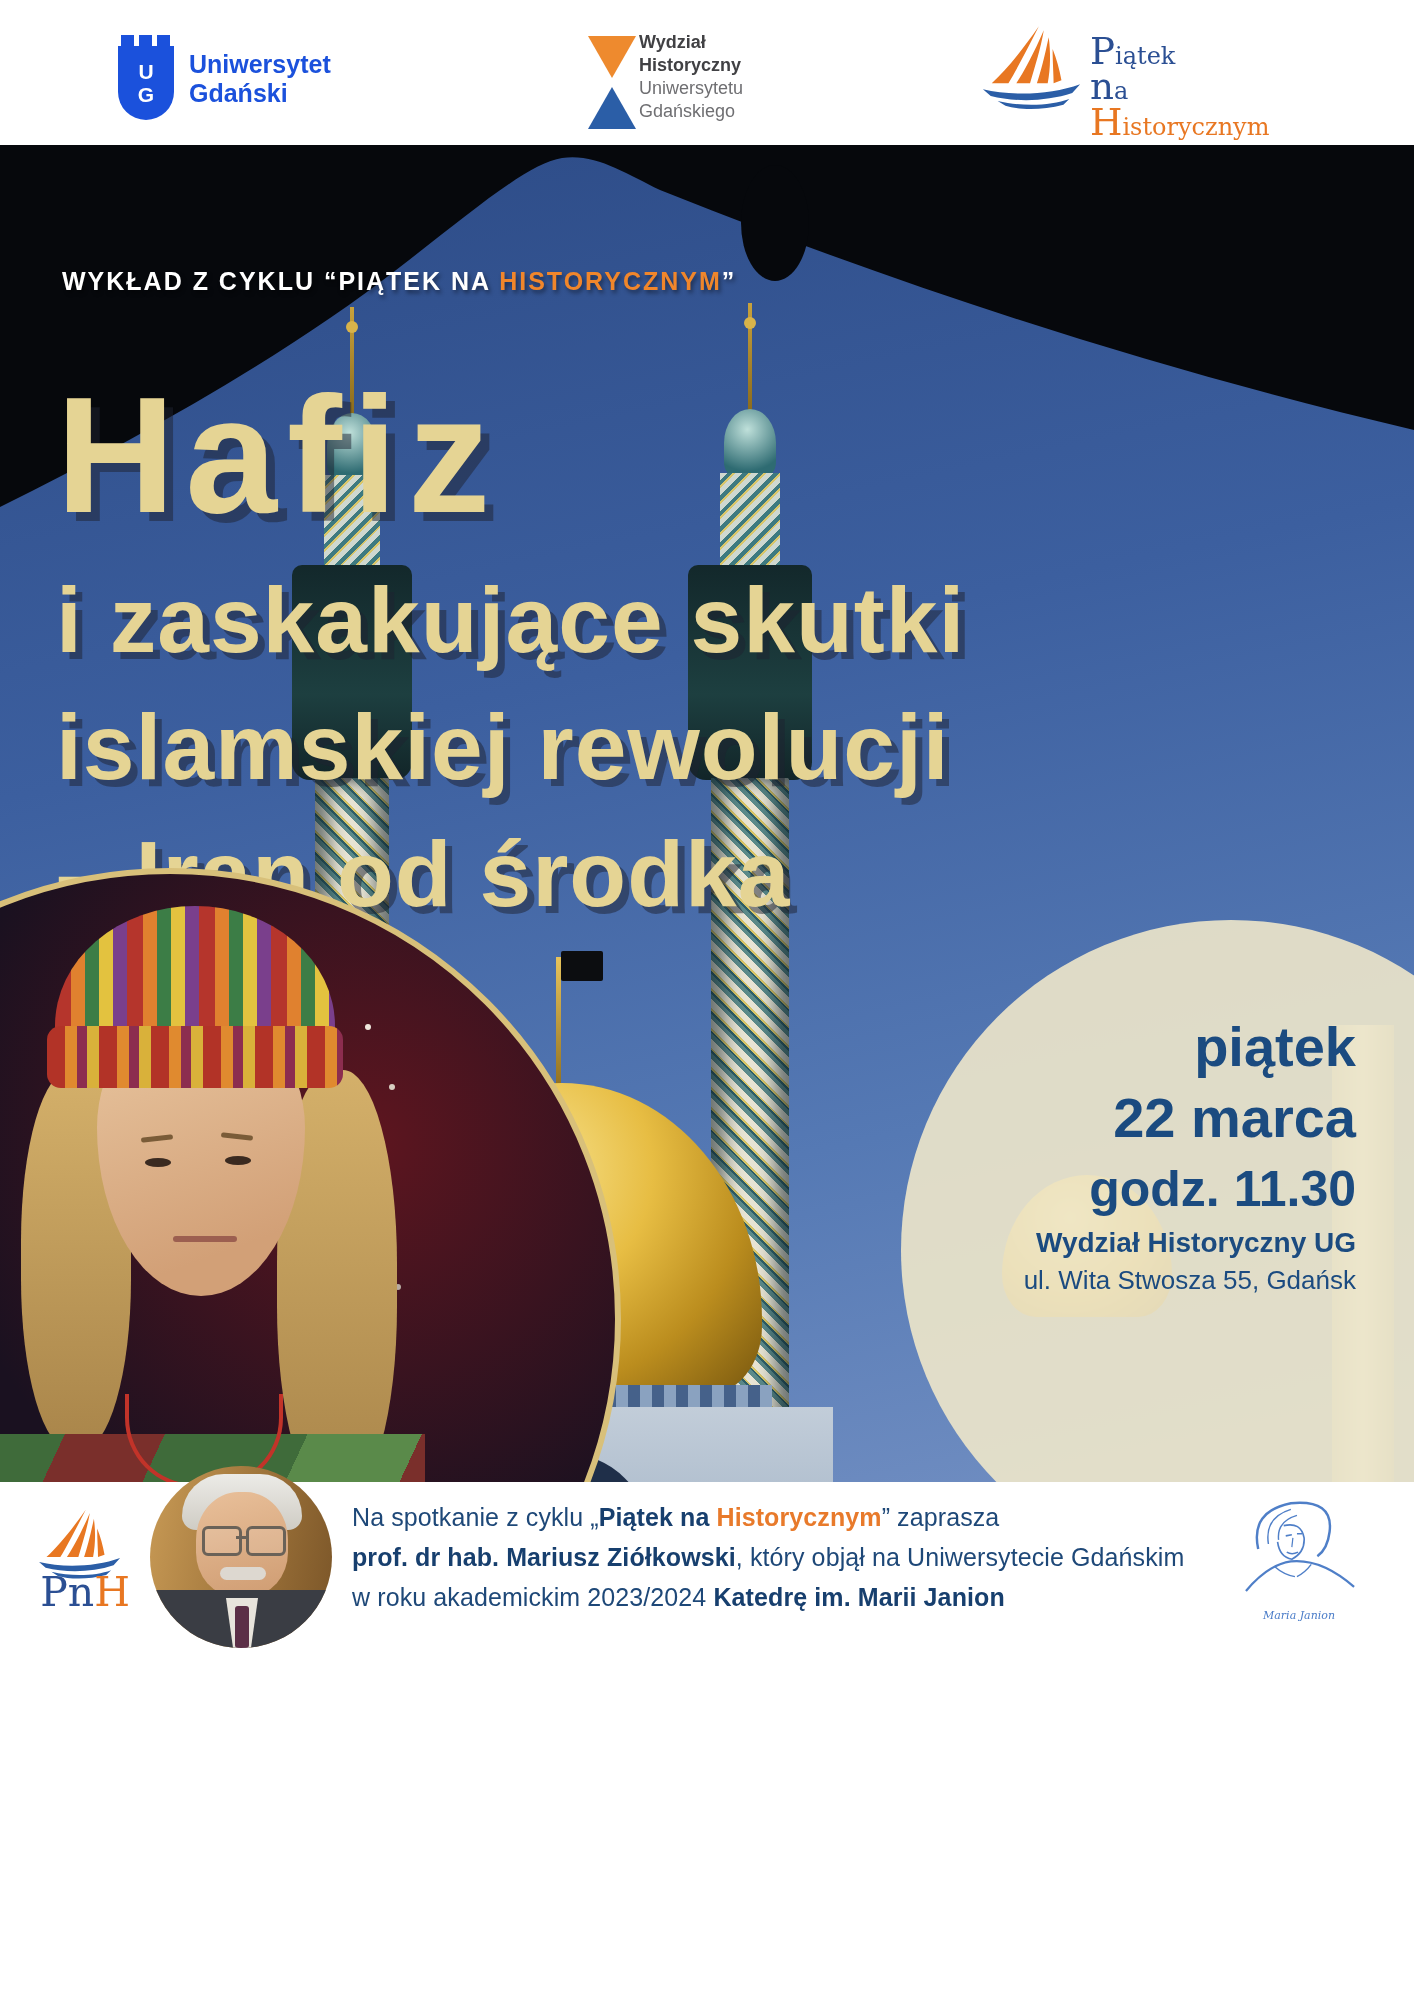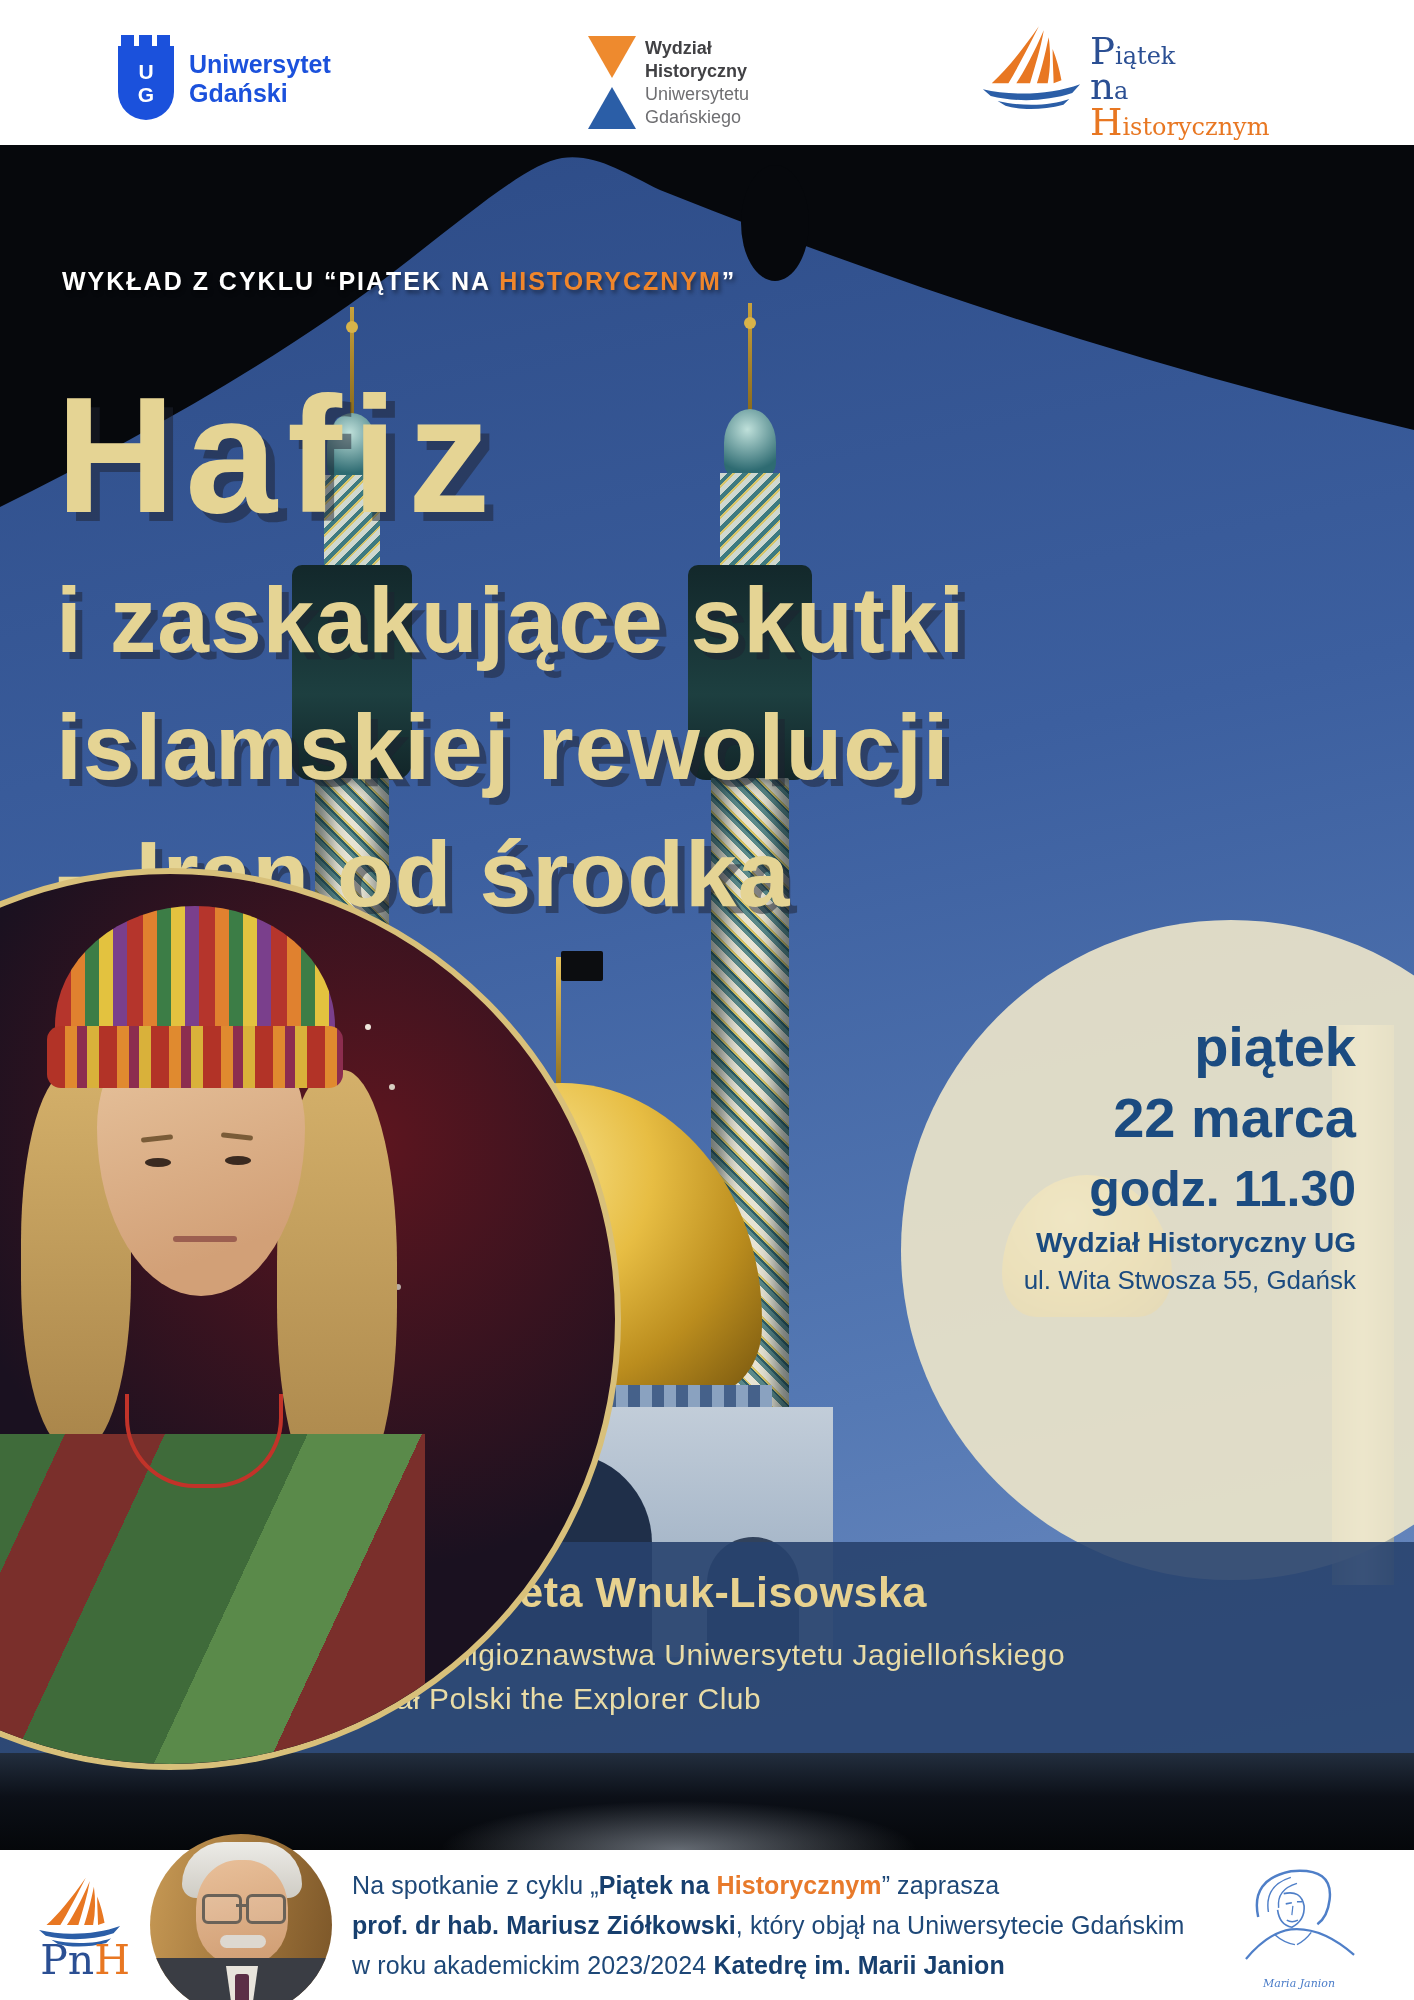--- a/index.html
+++ b/index.html
@@ -9,36 +9,36 @@
   
   .topbar{position:relative;height:145px;background:#ffffff;z-index:10;}
   .logo-ug{position:absolute;left:118px;top:34px;display:flex;gap:15px;align-items:flex-start;}
   .ug-shield{position:relative;width:56px;height:74px;background:#1B51DC;border-radius:0 0 28px 28px;margin-top:12px;}
   .ug-shield::before{content:"";position:absolute;top:-11px;left:3px;width:13px;height:12px;background:#1B51DC;
         box-shadow:18px 0 0 #1B51DC,36px 0 0 #1B51DC;}
   .ug-mono{position:absolute;inset:0;display:flex;flex-direction:column;align-items:center;justify-content:center;
         color:#fff;font-weight:700;font-size:21px;line-height:23px;}
   .ug-text{color:#1B51DC;font-weight:700;font-size:25px;line-height:29px;padding-top:16px;}
 
-  .logo-fac{position:absolute;left:588px;top:28px;display:flex;gap:9px;align-items:flex-end;}
+  .logo-fac{position:absolute;left:588px;top:28px;display:flex;gap:3px;}
   .tri-col{display:flex;flex-direction:column;gap:9px;padding-top:8px;}
   .tri-down{width:0;height:0;border-left:24px solid transparent;border-right:24px solid transparent;border-top:42px solid #EE8A2E;}
   .tri-up{width:0;height:0;border-left:24px solid transparent;border-right:24px solid transparent;border-bottom:42px solid #2B5EA7;}
   .fac-text{font-size:18px;line-height:23px;color:#6f6f72;padding-top:3px;}
   .fac-text .b{color:#414144;font-weight:700;}
 
   .logo-pnh{position:absolute;left:978px;top:20px;display:flex;gap:4px;}
   .pnh-sail{width:108px;height:102px;}
   .pnh-toptext{font-family:"DejaVu Serif",serif;padding-top:16px;}
   .pnh-toptext div::first-letter{font-size:1.55em;}
   .pnh-l1,.pnh-l2{color:#2B4F93;font-size:24px;line-height:30px;}
   .pnh-l3{color:#E87722;font-size:24px;line-height:32px;}
 
   
-  .poster{position:relative;height:1705px;background:#06080c;overflow:hidden;}
+  .poster{position:relative;height:1337px;background:#06080c;overflow:hidden;}
   .sky{position:absolute;inset:0;z-index:0;
        background:linear-gradient(168deg,#2c4a85 0%,#3c5f9f 40%,#55799|0 0%);
        background:linear-gradient(168deg,#2c4a85 0%,#3c5f9f 40%,#5579b4 72%,#7390c3 100%);}
 
   
   .minaret{position:absolute;z-index:1;}
   .min-finial{position:absolute;width:4px;background:linear-gradient(#c9a23c,#8a6a1c);}
   .min-ball{position:absolute;width:12px;height:12px;border-radius:50%;background:#d8b34a;}
   .min-cap{position:absolute;border-radius:50% 50% 22% 22%;background:
        radial-gradient(circle at 45% 30%,#bfe0da,#2e6b72 75%);}

